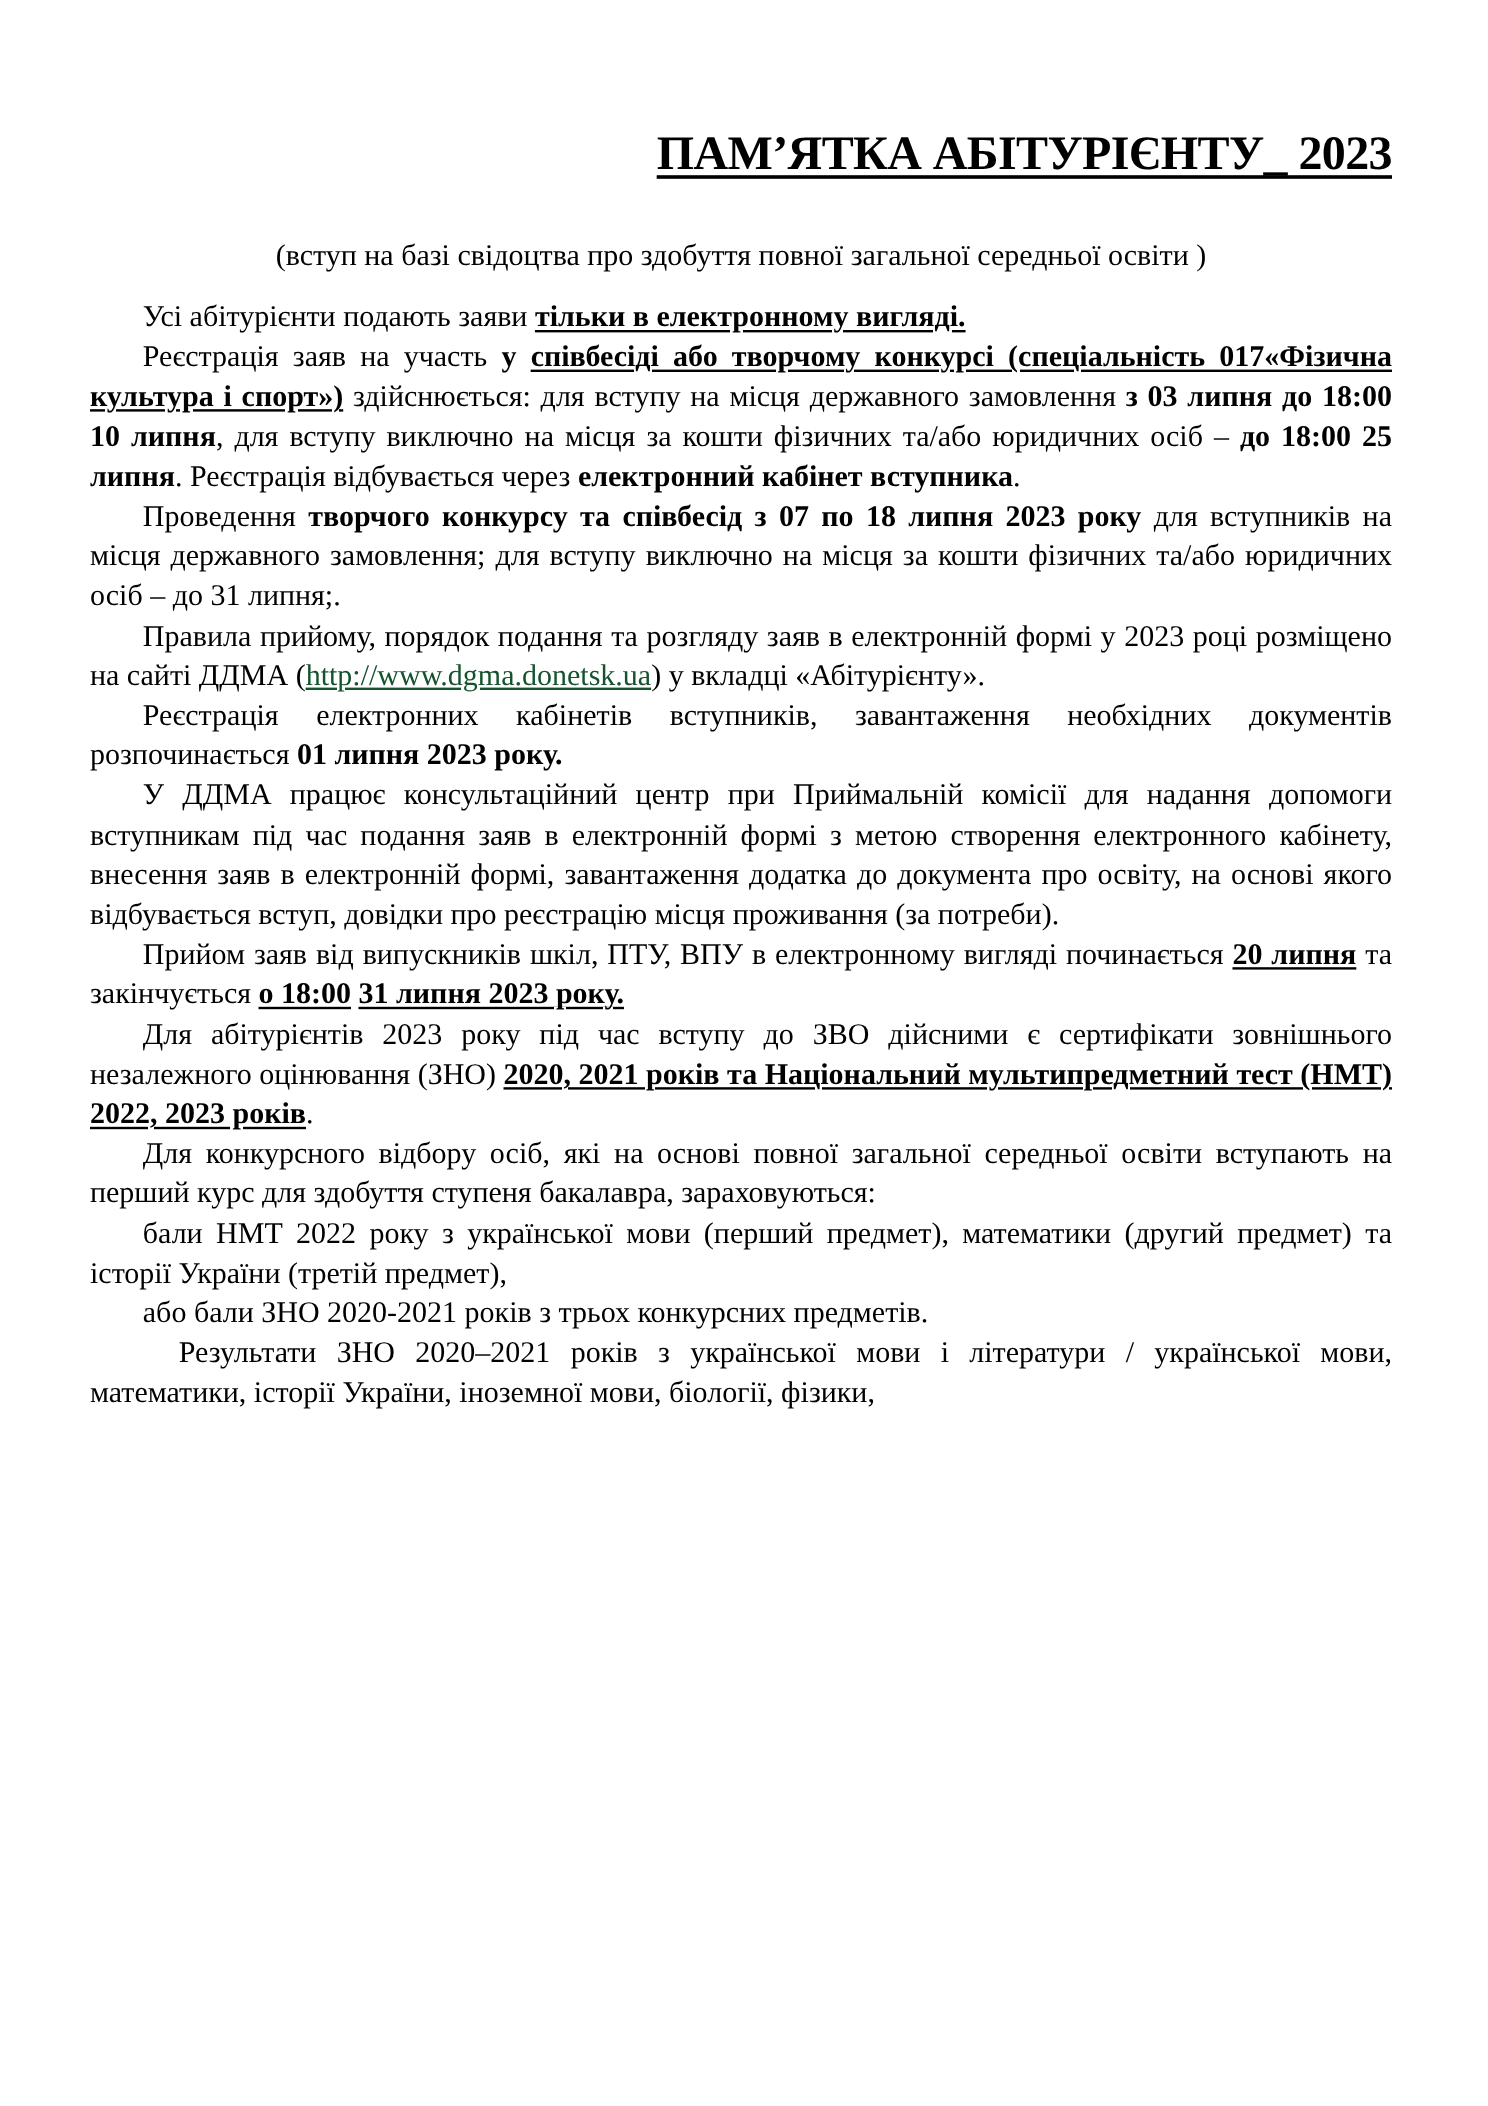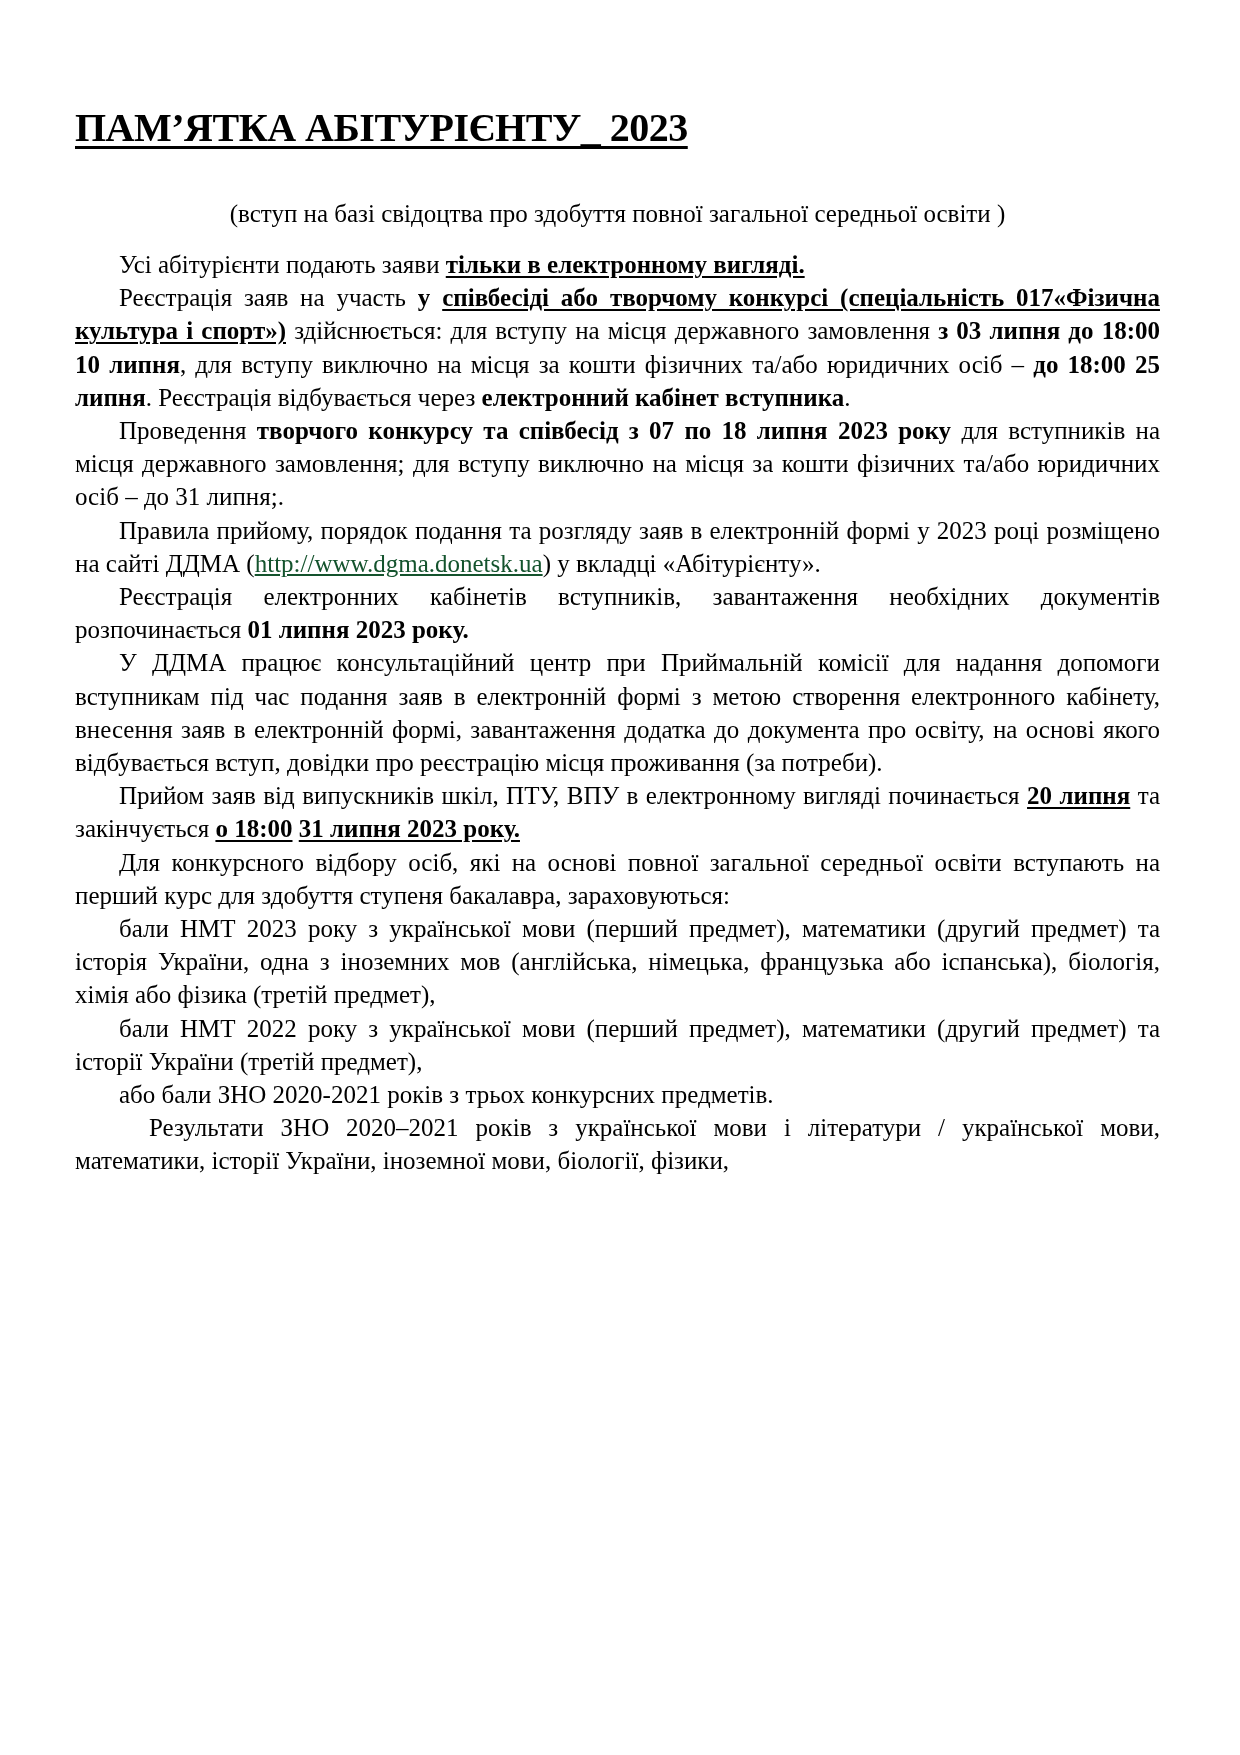--- a/index.html
+++ b/index.html
@@ -1,19 +1,19 @@
 <!DOCTYPE html>
 <html><head>
 <meta charset="utf-8">
 <style>
   html, body { margin: 0; padding: 0; background: #ffffff; }
   body { width: 1240px; height: 1755px; overflow: hidden; position: relative;
          font-family: "Liberation Serif", "DejaVu Serif", serif; color: #000; }
   .page { position: absolute; left: 75px; top: 0; width: 1085px; }
-  .title { position: absolute; top: 104px; left: 0; width: 1085px; text-align: left;
+  .title { position: absolute; top: 104px; left: 0; width: 1085px; text-align: right;
            font-weight: bold; font-size: 40px; text-decoration: underline; text-decoration-thickness: 3px;
            text-underline-offset: 5px; letter-spacing: -0.5px; margin: 0; }
   .subtitle { position: absolute; top: 200px; left: 0; width: 1085px; text-align: center;
               font-size: 25px; margin: 0; }
   .body { position: absolute; top: 248px; left: 0; width: 1085px; font-size: 25px; line-height: 33.2px; }
   .p { text-align: justify; text-indent: 44px; margin: 0; }
   .p.indent-big { text-indent: 74px; }
   b { font-weight: bold; }
   u { text-decoration: underline; text-decoration-thickness: 2px; text-underline-offset: 3px; }
   a.link { color: #1f2fd6; text-decoration: underline; }
@@ -36,24 +36,24 @@
     <p class="p"><span>Правила прийому, порядок подання та розгляду заяв в електронній формі у 2023 році розміщено на сайті ДДМА (</span><a class="link" style="color: #14532d;">http://www.dgma.donetsk.ua</a><span>) у вкладці «Абітурієнту».</span></p>
 
     <p class="p"><span>Реєстрація електронних кабінетів вступників, завантаження необхідних документів розпочинається </span><b>01 липня  2023 року.</b></p>
 
     <p class="p"><span>У ДДМА працює консультаційний центр при Приймальній комісії для надання допомоги вступникам під час подання заяв в електронній формі з метою створення електронного кабінету, внесення заяв в електронній формі, завантаження додатка до документа про освіту, на основі якого відбувається вступ, довідки про реєстрацію місця проживання (за потреби).</span></p>
 
     <p class="p"><span>Прийом заяв від випускників шкіл, ПТУ, ВПУ в електронному вигляді починається </span><b><u>20 липня</u></b><span> та закінчується </span><b><u>о 18:00</u></b><span> </span><b><u>31 липня 2023 року.</u></b></p>
 
 
 
+    <p class="p"><span>Для абітурієнтів 2023 року під час вступу до ЗВО дійсними є сертифікати зовнішнього незалежного оцінювання (ЗНО) </span><b><u>2020, 2021 років та Національний мультипредметний тест (НМТ) 2022, 2023 років</u></b><span>.</span></p>
 
     <p class="p"><span>Для конкурсного відбору осіб, які на основі повної загальної середньої освіти вступають на перший курс для здобуття ступеня бакалавра, зараховуються:</span></p>
 
-    <p class="p"><span>бали НМТ 2023 року з української мови (перший предмет), математики (другий предмет) та історія України, одна з іноземних мов (англійська, німецька, французька або іспанська), біологія, хімія або фізика (третій предмет),</span></p>
 
     <p class="p"><span>бали НМТ 2022 року з української мови (перший предмет), математики (другий предмет) та історії України (третій предмет),</span></p>
 
     <p class="p left"><span>або бали ЗНО 2020-2021 років з трьох конкурсних предметів.</span></p>
 
     <p class="p indent-big"><span>Результати ЗНО 2020–2021 років з української мови і літератури / української мови, математики, історії України, іноземної мови, біології, фізики,</span></p>
   </div>
 </div>
 
 </body></html>

